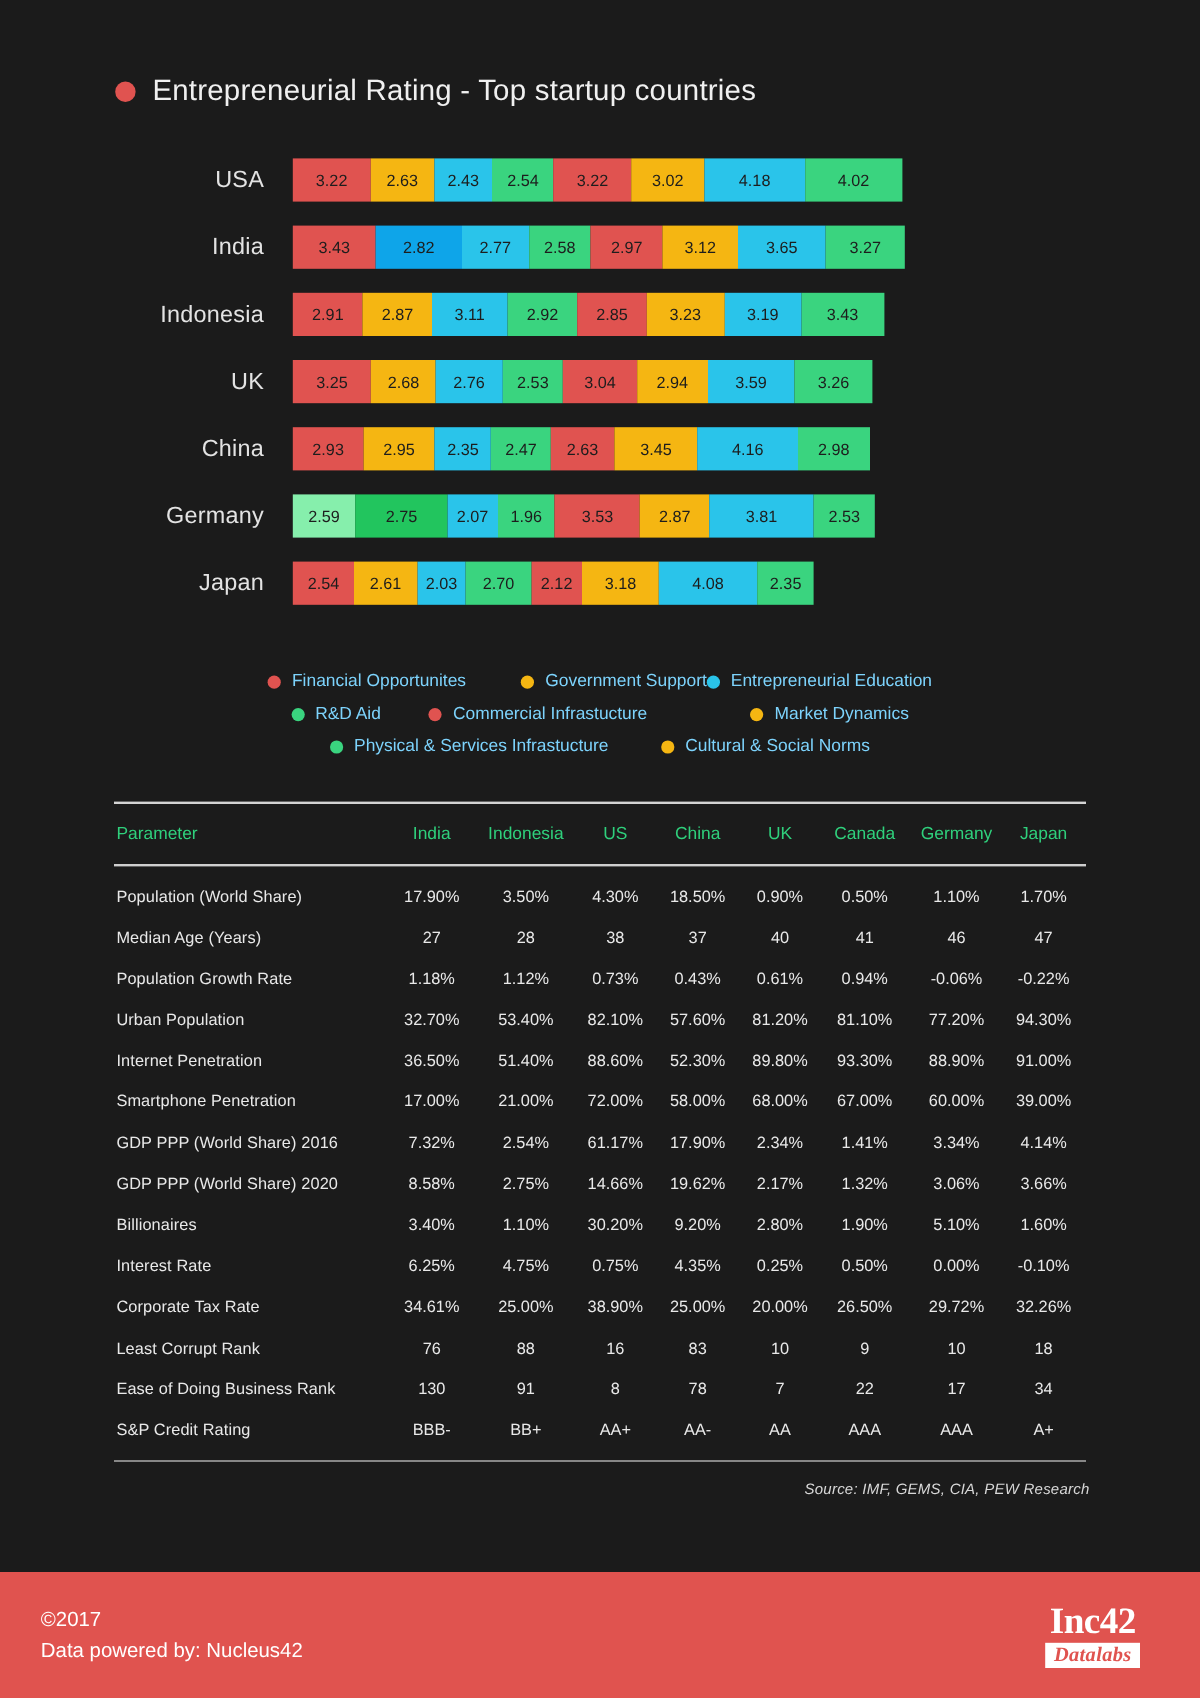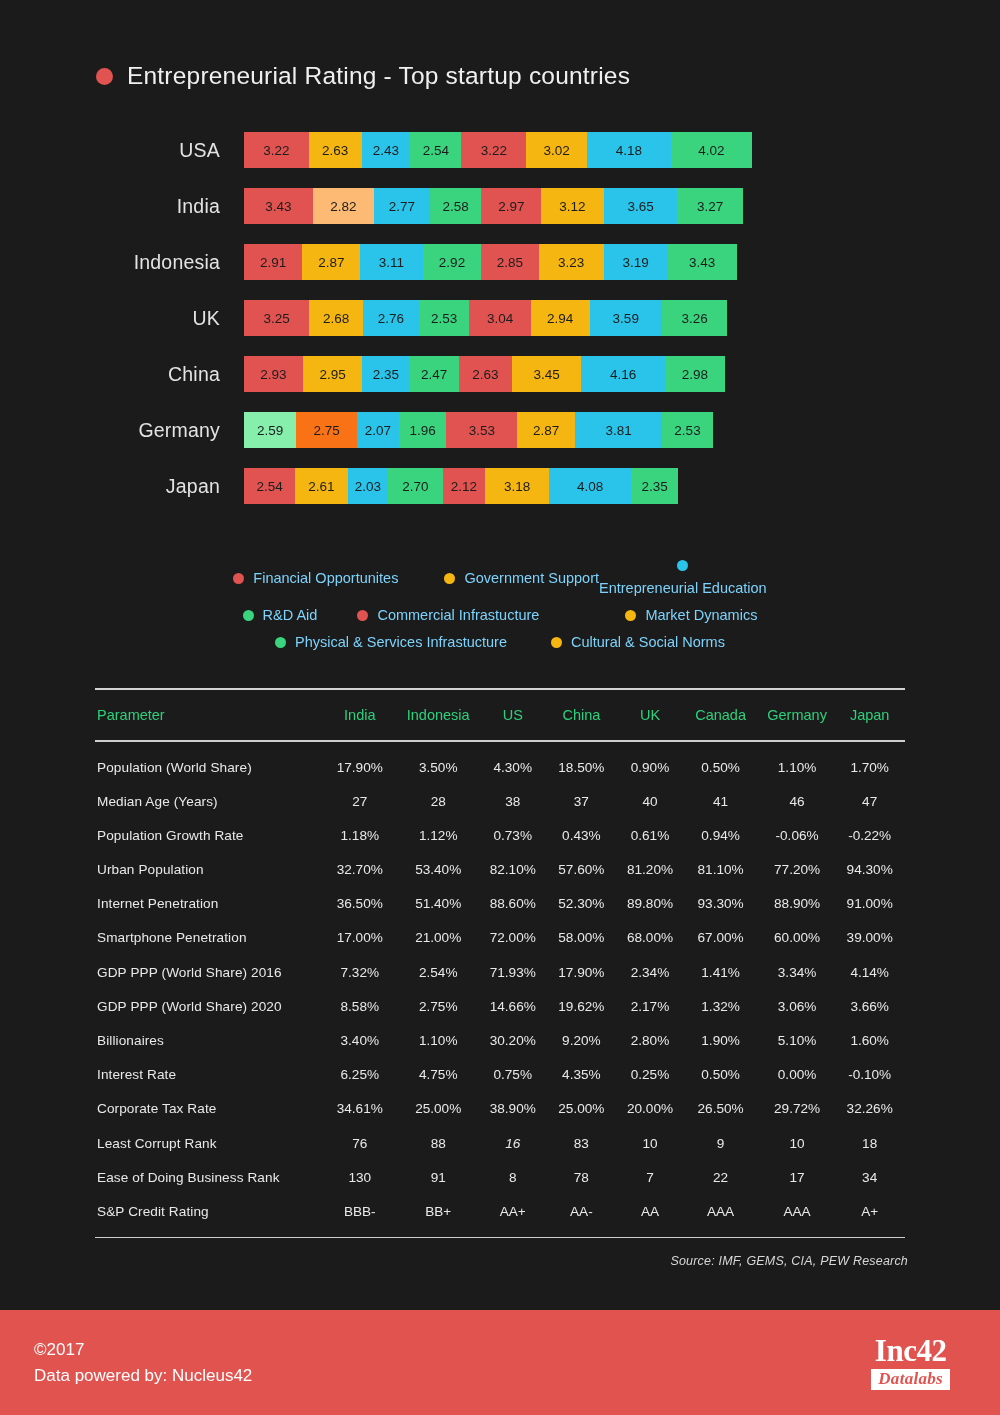--- a/index.html
+++ b/index.html
@@ -100,21 +100,21 @@
           <div class="seg" title="Commercial Infrastucture" style="width: 64.722px; background: rgb(224, 83, 80);">3.22</div>
           <div class="seg" title="Market Dynamics" style="width: 60.702px; background: rgb(245, 182, 18);">3.02</div>
           <div class="seg" title="Physical &amp; Services Infrastucture" style="width: 84.018px; background: rgb(42, 196, 234);">4.18</div>
           <div class="seg" title="Cultural &amp; Social Norms" style="width: 80.802px; background: rgb(58, 212, 127);">4.02</div>
         </div>
       </div>
       <div class="bar-row">
         <div class="bar-label">India</div>
         <div class="bar-track">
           <div class="seg" title="Financial Opportunites" style="width: 68.943px; background: rgb(224, 83, 80);">3.43</div>
-          <div class="seg" title="Government Support" style="width: 61px; background: #fdba74;">2.82</div>
+          <div class="seg" title="Government Support" style="width: 72px; background: #0ea5e9;">2.82</div>
           <div class="seg" title="Entrepreneurial Education" style="width: 55.677px; background: rgb(42, 196, 234);">2.77</div>
           <div class="seg" title="R&amp;D Aid" style="width: 51.858px; background: rgb(58, 212, 127);">2.58</div>
           <div class="seg" title="Commercial Infrastucture" style="width: 59.697px; background: rgb(224, 83, 80);">2.97</div>
           <div class="seg" title="Market Dynamics" style="width: 62.712px; background: rgb(245, 182, 18);">3.12</div>
           <div class="seg" title="Physical &amp; Services Infrastucture" style="width: 73.365px; background: rgb(42, 196, 234);">3.65</div>
           <div class="seg" title="Cultural &amp; Social Norms" style="width: 65.727px; background: rgb(58, 212, 127);">3.27</div>
         </div>
       </div>
       <div class="bar-row">
         <div class="bar-label">Indonesia</div>
@@ -152,21 +152,21 @@
           <div class="seg" title="Commercial Infrastucture" style="width: 52.863px; background: rgb(224, 83, 80);">2.63</div>
           <div class="seg" title="Market Dynamics" style="width: 69.345px; background: rgb(245, 182, 18);">3.45</div>
           <div class="seg" title="Physical &amp; Services Infrastucture" style="width: 83.616px; background: rgb(42, 196, 234);">4.16</div>
           <div class="seg" title="Cultural &amp; Social Norms" style="width: 59.898px; background: rgb(58, 212, 127);">2.98</div>
         </div>
       </div>
       <div class="bar-row">
         <div class="bar-label">Germany</div>
         <div class="bar-track">
           <div class="seg" title="Financial Opportunites" style="width: 52.059px; background: #86efac;">2.59</div>
-          <div class="seg" title="Government Support" style="width: 61px; background: #f97316;">2.75</div>
+          <div class="seg" title="Government Support" style="width: 77px; background: #22c55e;">2.75</div>
           <div class="seg" title="Entrepreneurial Education" style="width: 41.607px; background: rgb(42, 196, 234);">2.07</div>
           <div class="seg" title="R&amp;D Aid" style="width: 47.838px; background: rgb(58, 212, 127);">1.96</div>
           <div class="seg" title="Commercial Infrastucture" style="width: 70.953px; background: rgb(224, 83, 80);">3.53</div>
           <div class="seg" title="Market Dynamics" style="width: 57.687px; background: rgb(245, 182, 18);">2.87</div>
           <div class="seg" title="Physical &amp; Services Infrastucture" style="width: 87px; background: rgb(42, 196, 234);">3.81</div>
           <div class="seg" title="Cultural &amp; Social Norms" style="width: 50.853px; background: rgb(58, 212, 127);">2.53</div>
         </div>
       </div>
       <div class="bar-row">
         <div class="bar-label">Japan</div>
@@ -186,21 +186,21 @@
   <div class="legend" id="legend">
       <div class="legend-line">
         <div class="legend-item">
           <span class="legend-dot" style="background: rgb(224, 83, 80);"></span>
           <span>Financial Opportunites</span>
         </div>
         <div class="legend-item" style="margin-left: 46px;">
           <span class="legend-dot" style="background: rgb(245, 182, 18);"></span>
           <span>Government Support</span>
         </div>
-        <div class="legend-item" style=" flex-direction: column;">
+        <div class="legend-item" style="">
           <span class="legend-dot" style="background: rgb(42, 196, 234);"></span>
           <span>Entrepreneurial Education</span>
         </div>
       </div>
       <div class="legend-line">
         <div class="legend-item">
           <span class="legend-dot" style="background: rgb(58, 212, 127);"></span>
           <span>R&amp;D Aid</span>
         </div>
         <div class="legend-item" style="margin-left: 40px;">
@@ -307,21 +307,21 @@
             <td style="width: 9.5%;">58.00%</td>
             <td style="width: 8%;">68.00%</td>
             <td style="width: 10%;">67.00%</td>
             <td style="width: 9.5%;">60.00%</td>
             <td style="width: 9%;">39.00%</td>
           </tr>
           <tr>
             <td class="param" style="width: 29%;">GDP PPP (World Share) 2016</td>
             <td style="width: 9%;">7.32%</td>
             <td style="width: 11%;">2.54%</td>
-            <td style="width: 8%;">71.93%</td>
+            <td style="width: 8%;">61.17%</td>
             <td style="width: 9.5%;">17.90%</td>
             <td style="width: 8%;">2.34%</td>
             <td style="width: 10%;">1.41%</td>
             <td style="width: 9.5%;">3.34%</td>
             <td style="width: 9%;">4.14%</td>
           </tr>
           <tr>
             <td class="param" style="width: 29%;">GDP PPP (World Share) 2020</td>
             <td style="width: 9%;">8.58%</td>
             <td style="width: 11%;">2.75%</td>
@@ -362,21 +362,21 @@
             <td style="width: 9.5%;">25.00%</td>
             <td style="width: 8%;">20.00%</td>
             <td style="width: 10%;">26.50%</td>
             <td style="width: 9.5%;">29.72%</td>
             <td style="width: 9%;">32.26%</td>
           </tr>
           <tr>
             <td class="param" style="width: 29%;">Least Corrupt Rank</td>
             <td style="width: 9%;">76</td>
             <td style="width: 11%;">88</td>
-            <td style="width: 8%; font-style: italic;">16</td>
+            <td style="width: 8%;">16</td>
             <td style="width: 9.5%;">83</td>
             <td style="width: 8%;">10</td>
             <td style="width: 10%;">9</td>
             <td style="width: 9.5%;">10</td>
             <td style="width: 9%;">18</td>
           </tr>
           <tr>
             <td class="param" style="width: 29%;">Ease of Doing Business Rank</td>
             <td style="width: 9%;">130</td>
             <td style="width: 11%;">91</td>

